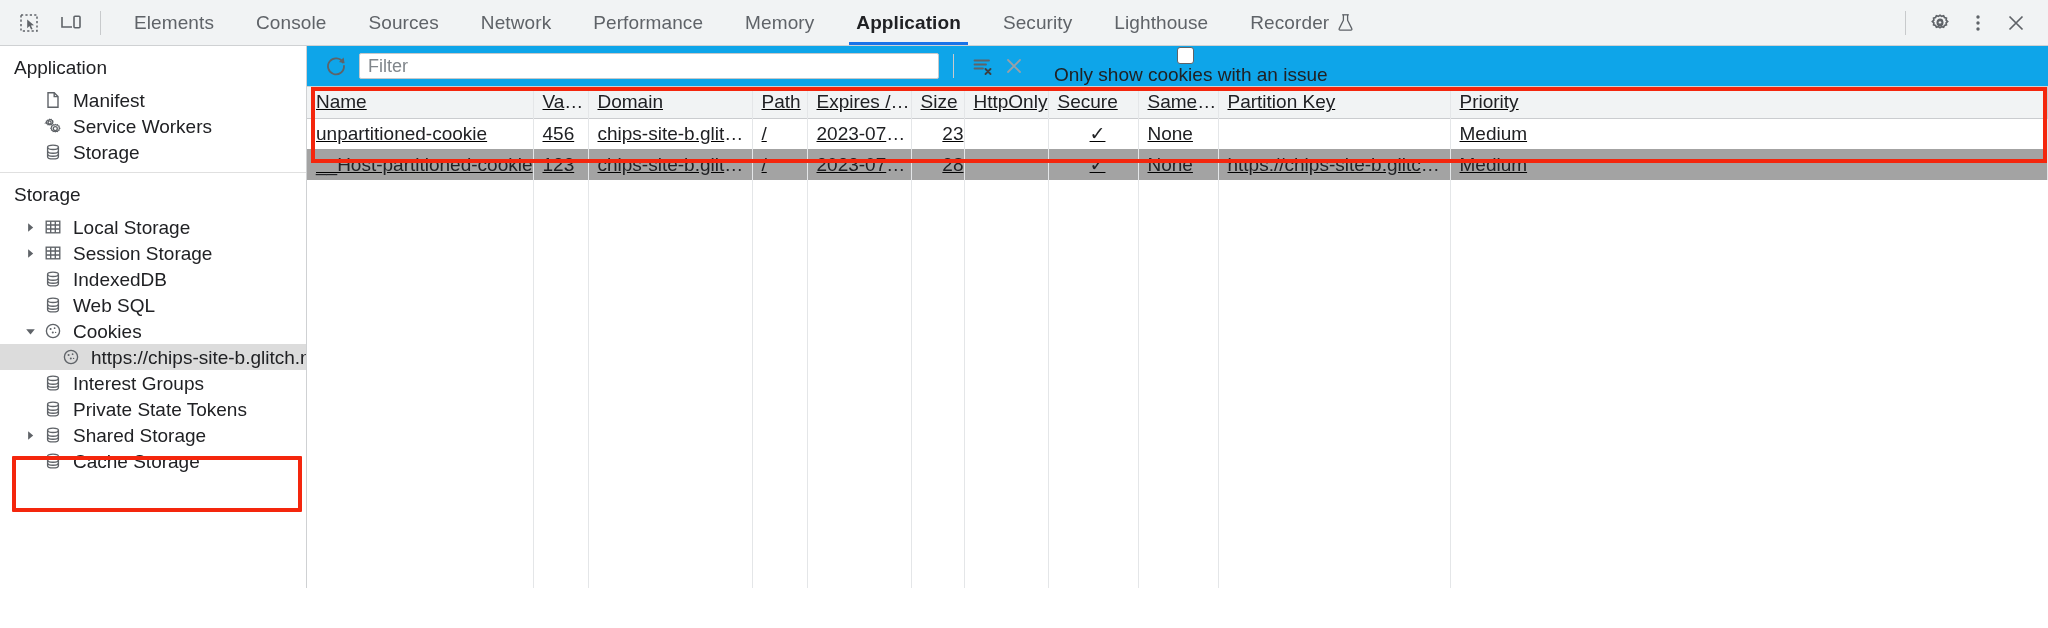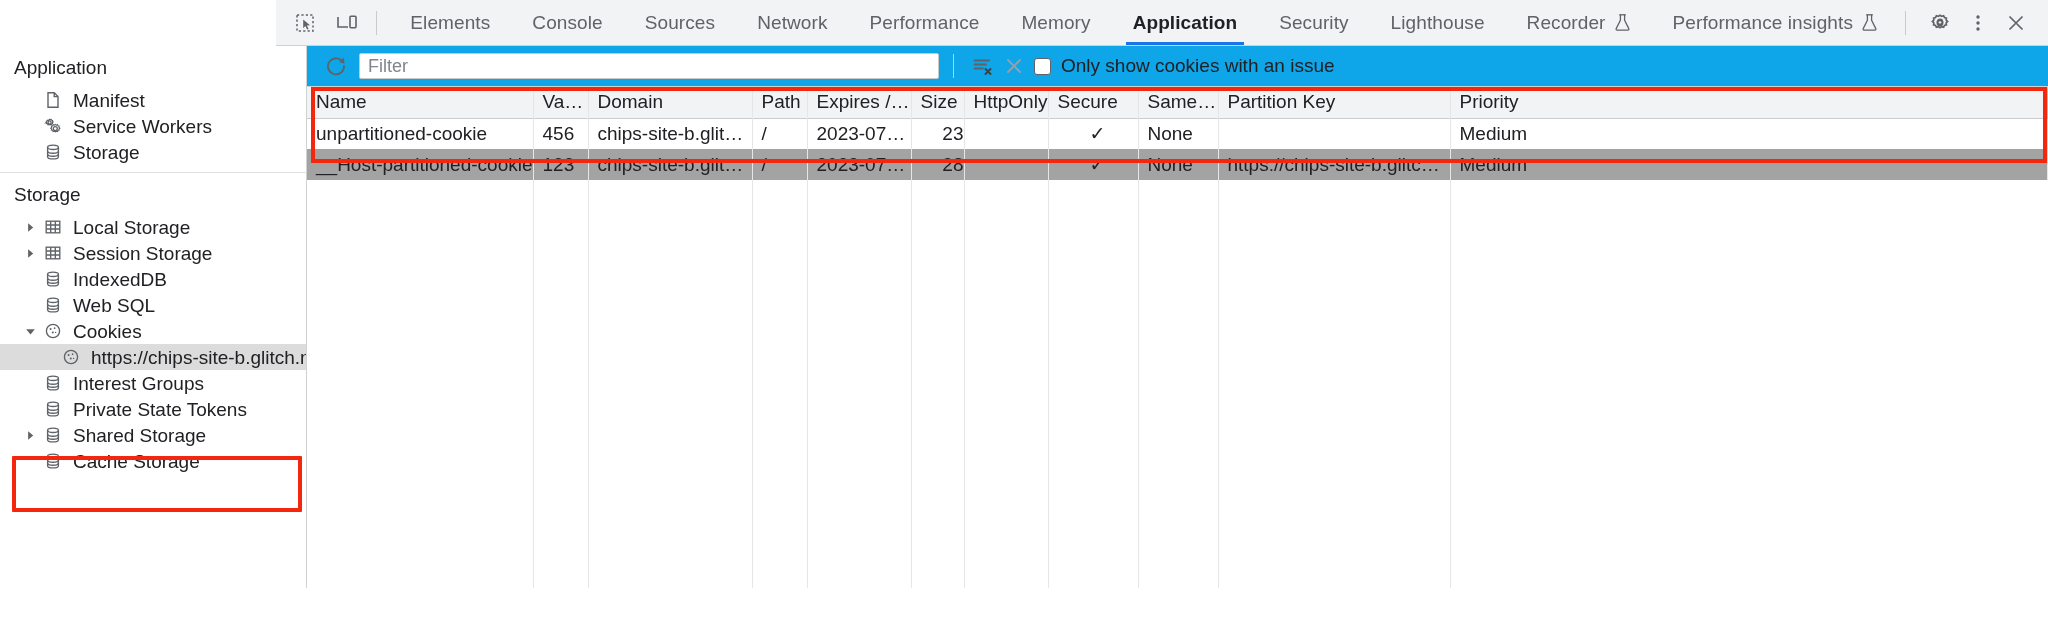--- a/index.html
+++ b/index.html
@@ -4,21 +4,21 @@
 <style>
   * { box-sizing: border-box; }
   html, body {
     margin: 0; padding: 0;
     width: 2048px; height: 628px;
     overflow: hidden;
     background: #fff;
     font-family: "Liberation Sans", sans-serif;
     -webkit-font-smoothing: antialiased;
   }
-  #app { width: 2048px; height: 588px; position: relative; display: flex; flex-direction: column; align-items: flex-end; }
+  #app { width: 2048px; height: 588px; position: relative; display: flex; flex-direction: column; }
 
   
   .tabbar {
     height: 46px; min-height: 46px;
     background: #f1f3f4;
     border-bottom: 1px solid #cfd1d3;
     display: flex; align-items: stretch;
     position: relative;
   }
   .tb-icons { display: flex; align-items: center; padding-left: 12px; gap: 8px; }
@@ -139,34 +139,35 @@
     outline: none;
   }
   .filter-input::placeholder { color: #80868b; }
   .fb-sep { width: 1px; height: 24px; background: #c8cacc; margin: 0 12px 0 14px; }
   .fb-icon {
     width: 32px; height: 32px;
     display: flex; align-items: center; justify-content: center;
   }
   .fb-check {
     display: flex; align-items: center;
-    margin-left: 4px;
+    margin-left: 24px;
     font-size: 19px;
     color: #202124;
+    flex-direction: column;
   }
   .cbox {
     width: 17px; height: 17px;
     border: 1.6px solid #5f6368;
     border-radius: 3px;
     background: #fff;
     margin-right: 10px;
   }
 
   
-  .table-wrap { flex: 1; position: relative; overflow: hidden; }
+  .table-wrap { flex: 1; position: relative; overflow: hidden; text-decoration: underline; }
   table.dg {
     width: 100%;
     border-collapse: collapse;
     table-layout: fixed;
     font-size: 19px;
     color: #202124;
   }
   table.dg thead th {
     background: #f1f3f4;
     font-weight: normal;
@@ -254,31 +255,20 @@
           <span>Application</span>
         </div>
         <div class="tab">
           <span>Security</span>
         </div>
         <div class="tab">
           <span>Lighthouse</span>
         </div>
         <div class="tab">
           <span>Recorder</span>
-          <span class="flask">
-            <svg width="17" height="19" viewBox="0 0 17 19">
-              <g fill="none" stroke="#5f6368" stroke-width="1.3" stroke-linejoin="round">
-                <path d="M6.4 1.8 V7.2 L2.2 15.6 A1 1 0 0 0 3.1 17.1 H13.9 A1 1 0 0 0 14.8 15.6 L10.6 7.2 V1.8"></path>
-                <path d="M5.2 1.8 H11.8"></path>
-              </g>
-            </svg>
-          </span>
-        </div>
-        <div class="tab">
-          <span>Performance insights</span>
           <span class="flask">
             <svg width="17" height="19" viewBox="0 0 17 19">
               <g fill="none" stroke="#5f6368" stroke-width="1.3" stroke-linejoin="round">
                 <path d="M6.4 1.8 V7.2 L2.2 15.6 A1 1 0 0 0 3.1 17.1 H13.9 A1 1 0 0 0 14.8 15.6 L10.6 7.2 V1.8"></path>
                 <path d="M5.2 1.8 H11.8"></path>
               </g>
             </svg>
           </span>
         </div>
       </div>

